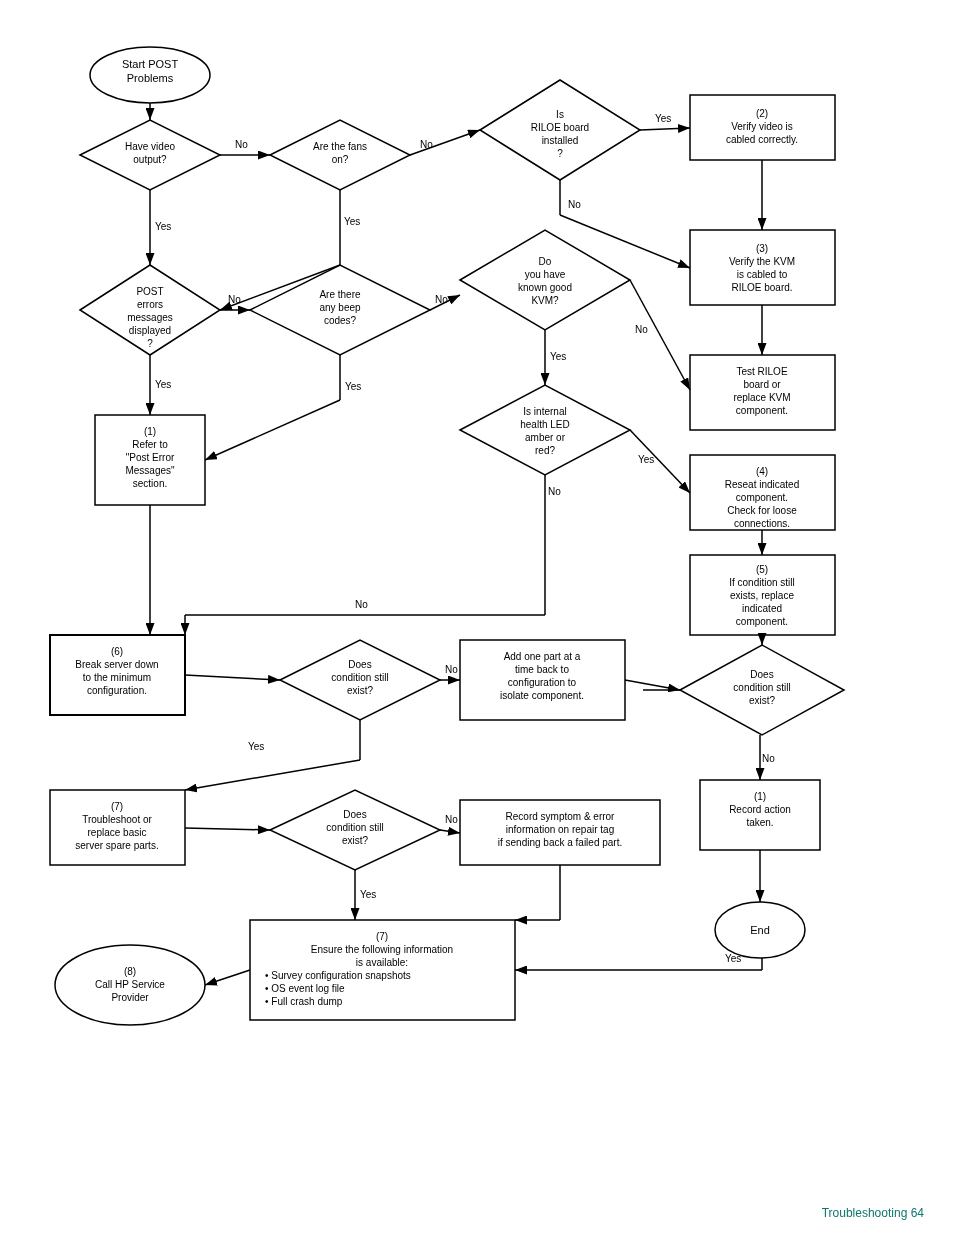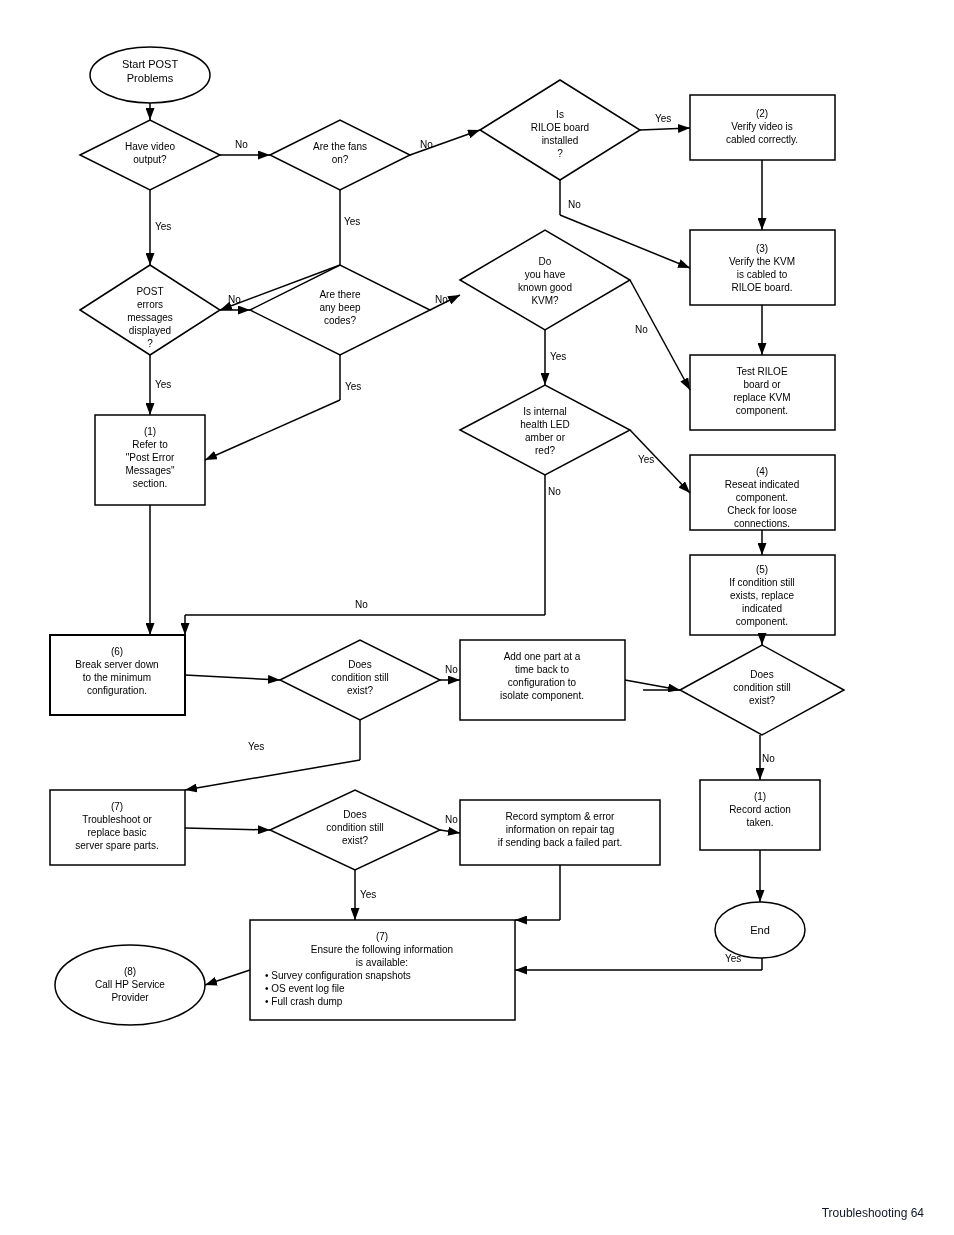--- a/index.html
+++ b/index.html
@@ -21,21 +21,21 @@
       position: absolute;
       top: 0; left: 0;
       width: 954px;
       height: 1180px;
     }
     .footer {
       position: absolute;
       bottom: 15px;
       right: 30px;
       font-size: 12px;
-      color: #0f172a;
+      color: #0f766e;
     }
   </style>
 </head>
 <body>
 
 <div id="flowchart-container">
   <svg id="flowchart" xmlns="http://www.w3.org/2000/svg">
     <defs>
       <marker id="arrowhead" markerWidth="8" markerHeight="6" refX="8" refY="3" orient="auto">
         <polygon points="0 0, 8 3, 0 6" fill="#000"></polygon>

